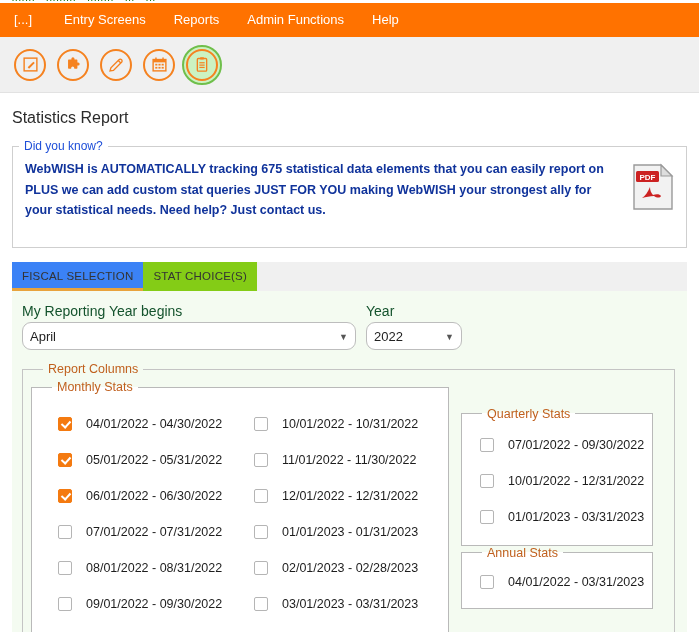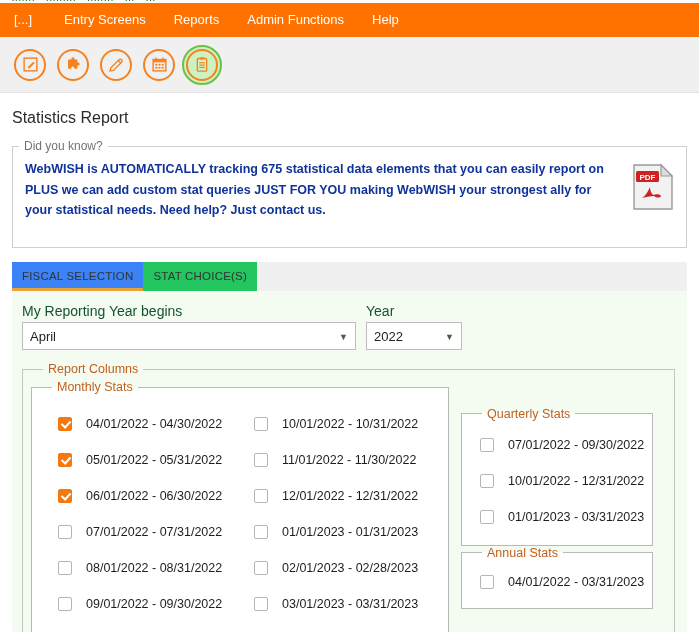--- a/index.html
+++ b/index.html
@@ -104,21 +104,21 @@
 
   
   fieldset.box {
     border: 1px solid #cfcfcf;
     margin: 0;
     padding: 0;
     background: #ffffff;
   }
   fieldset.box > legend {
     font-size: 12px;
-    color: #737373;
+    color: #1d4ed8;
     padding: 0 5px;
     margin-left: 6px;
   }
   .didyouknow {
     padding: 6px 12px 16px 12px;
     display: flex;
     align-items: flex-start;
     min-height: 72px;
   }
   .didyouknow .msg {
@@ -141,21 +141,21 @@
     width: 100%;
     box-sizing: border-box;
   }
   .tab {
     font-size: 11.5px;
     letter-spacing: .2px;
     padding: 8px 10px 6px 10px;
     color: #333;
     cursor: pointer;
     border-bottom: 3px solid transparent;
-    background: #22c55e;
+    background: #84cc16;
   }
   .tab.active {
     border-bottom-color: #E8A33D;
     background: #3b82f6;
     font-weight: normal;
   }
   .tabpanel {
     background: #F4FBF1;
     padding: 12px 12px 14px 10px;
     box-sizing: border-box;
@@ -175,21 +175,21 @@
     -webkit-appearance: none;
     -moz-appearance: none;
     border: 1px solid #bdbdbd;
     background: #ffffff;
     height: 28px;
     font-size: 13px;
     font-family: "Liberation Sans", sans-serif;
     color: #222;
     padding: 0 22px 0 7px;
     box-sizing: border-box;
-    border-radius: 0;
+    border-radius: 9px;
   }
   select.w-month { width: 334px; }
   select.w-year  { width: 96px; }
   .chev {
     position: absolute;
     right: 8px;
     top: 11px;
     pointer-events: none;
     color: #555;
     font-size: 9px;

